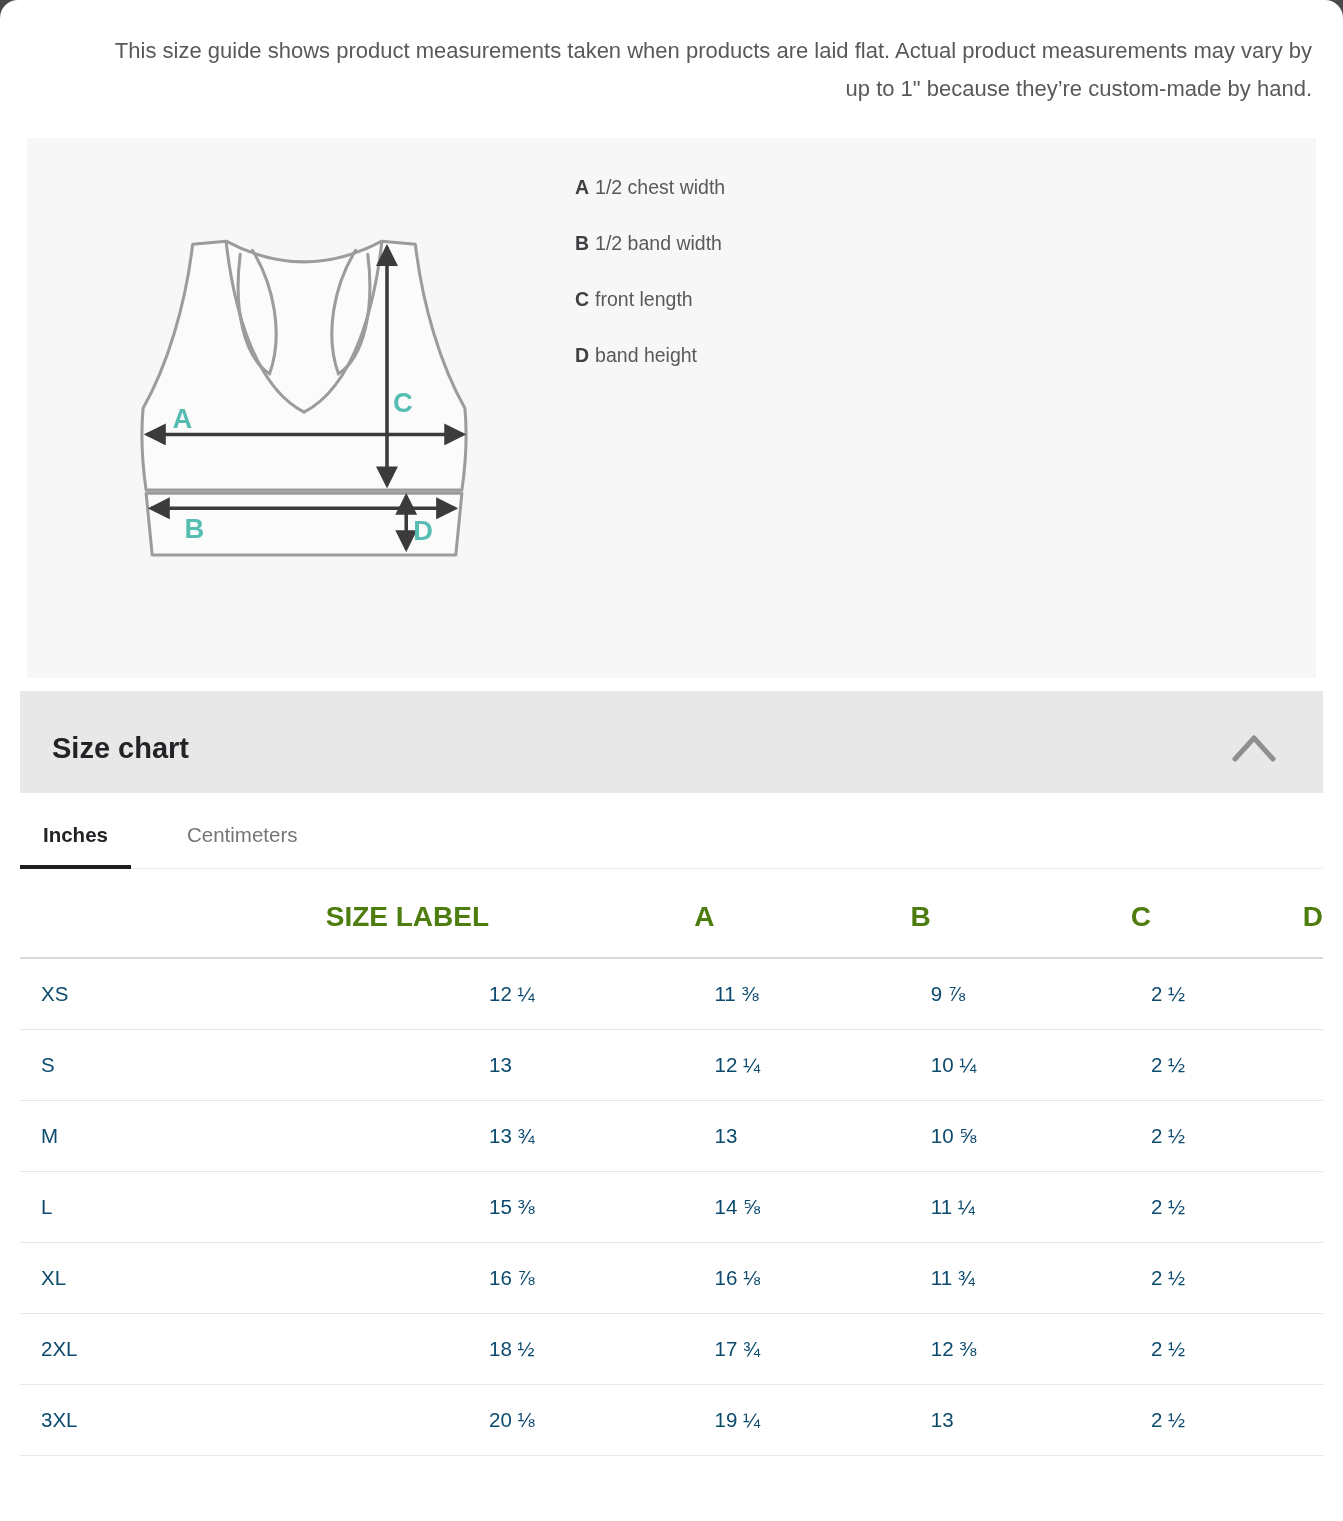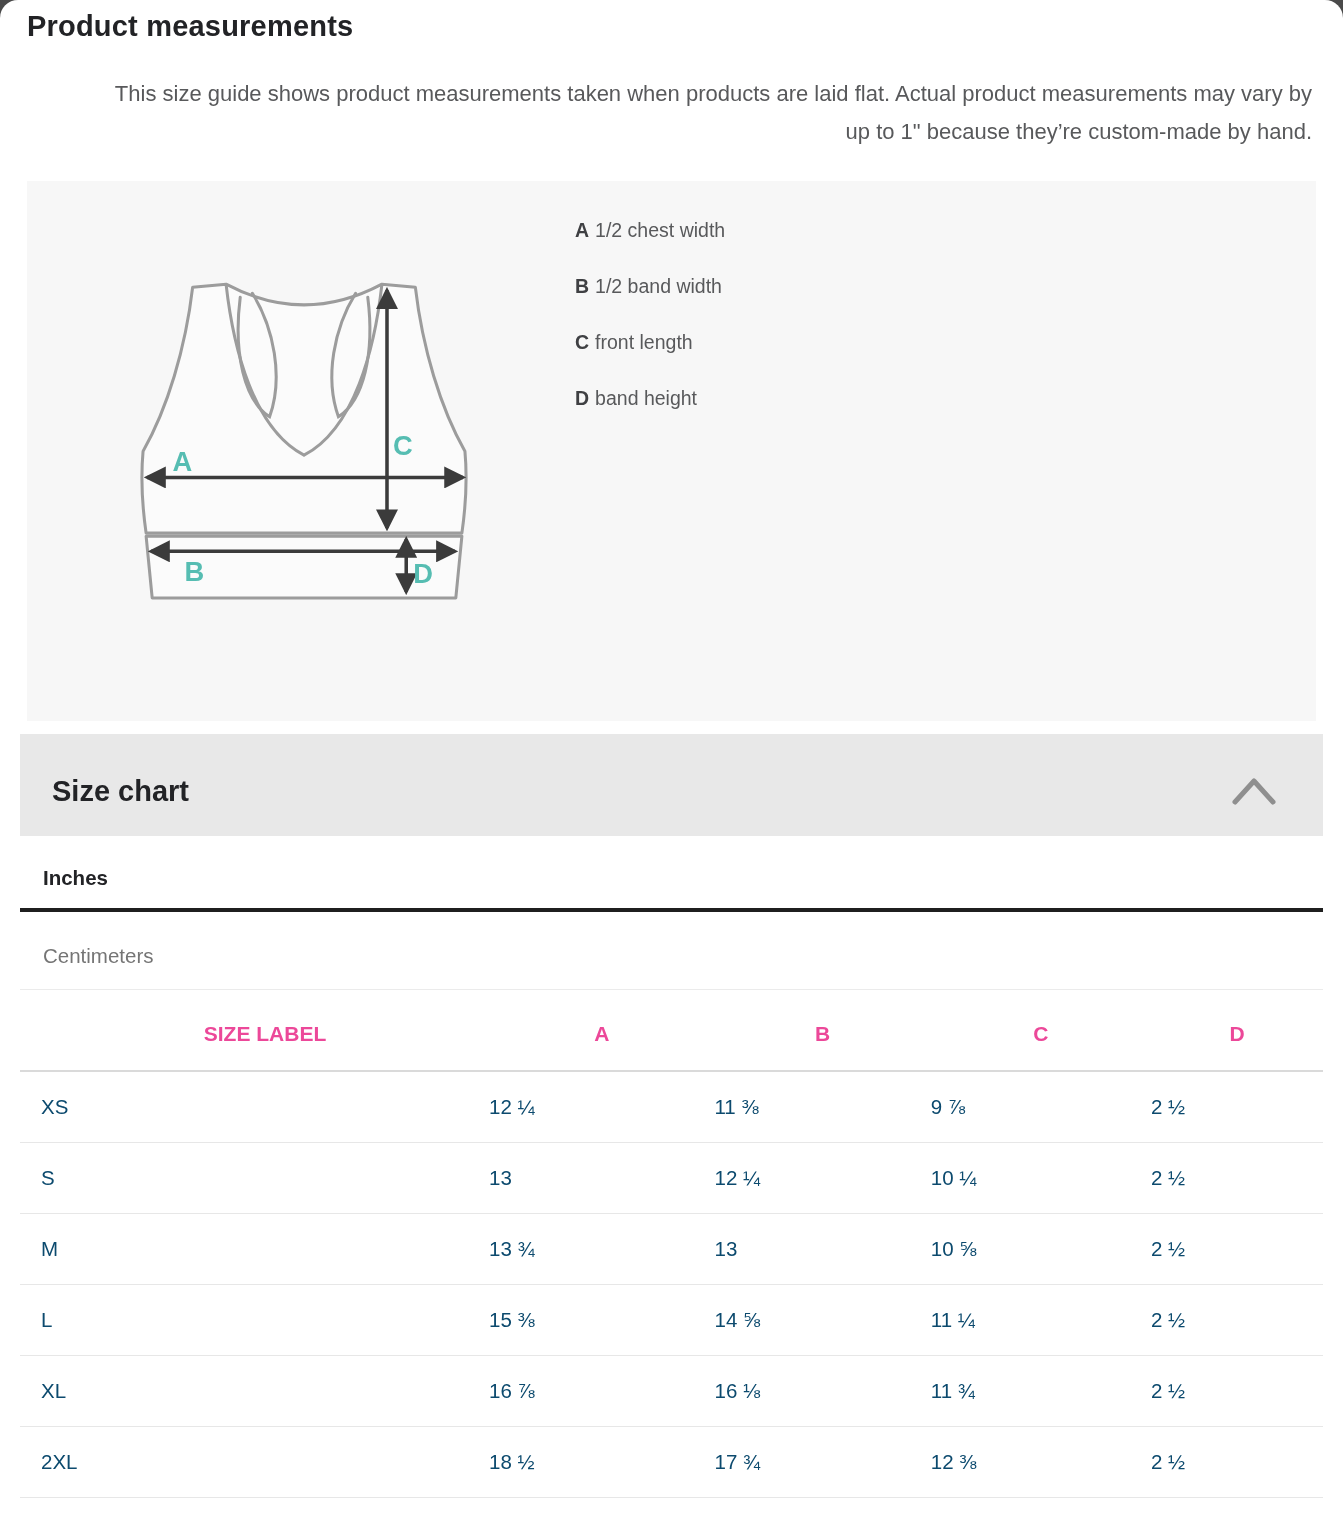--- a/index.html
+++ b/index.html
@@ -27,50 +27,49 @@
   .size-chart-bar {
     margin: 13px 20px 0; height: 102px; background: #e8e8e8;
     display: flex; align-items: center; justify-content: space-between;
     padding: 12px 46px 0 32px; cursor: pointer;
   }
   .size-chart-title { font-size: 29px; font-weight: 800; color: #222326; }
   .chevron { display: block; }
 
   .tabs {
     margin: 0 20px; display: flex; gap: 33px;
-    border-bottom: 1px solid #ebebeb; padding-top: 30px; flex-direction: column;
+    border-bottom: 1px solid #ebebeb; padding-top: 30px;
   }
   .tab {
     font-size: 20.5px; padding: 0 23px 18px; border-bottom: 4px solid transparent;
     margin-bottom: -1px; color: #757575; cursor: pointer;
   }
   .tab.active { color: #222326; font-weight: 700; border-bottom-color: #1f1f1f; }
 
   table.size-table {
     margin: 0 20px; width: 1303px; border-collapse: collapse; table-layout: fixed;
   }
   .size-table th {
-    text-align: center; font-size: 21px; font-weight: 700; color: #ec4899;
+    text-align: right; font-size: 28px; font-weight: 700; color: #4d7c0f;
     padding: 32px 0 24px;
   }
   .size-table thead tr { border-bottom: 2px solid #dadada; }
   .size-table tbody tr { border-bottom: 1px solid #e7e7e7; }
   .size-table td {
     height: 71px; font-size: 20.5px; color: #0c4a6e; text-align: left;
   }
   .size-table th:first-child, .size-table td:first-child { padding-left: 21px; }
   .col-label { width: 36%; } .col-a { width: 17.3%; } .col-b { width: 16.6%; }
   .col-c { width: 16.9%; } .col-d { width: auto; }
 </style>
 </head>
 <body>
 
 <div class="card">
 
-  <h1 class="page-title">Product measurements</h1>
 
   <p class="page-desc">This size guide shows product measurements taken when products are laid flat. Actual product measurements may vary by
 up to 1" because they’re custom-made by hand.</p>
 
   <section class="diagram-panel">
 
     <svg class="bra-svg" width="334" height="324" viewBox="0 0 330 320" xmlns="http://www.w3.org/2000/svg">
       <defs>
         <marker id="ah" viewBox="0 0 10 10" refX="8.5" refY="5" markerWidth="6.2" markerHeight="6.2" orient="auto-start-reverse">
           <path d="M0 0 L10 5 L0 10 Z" fill="#3b3b3b"></path>

